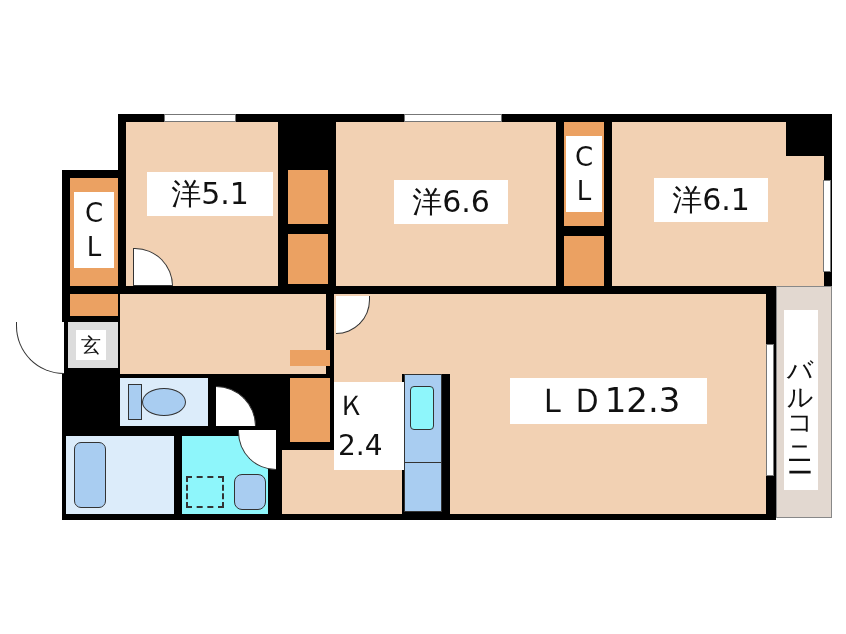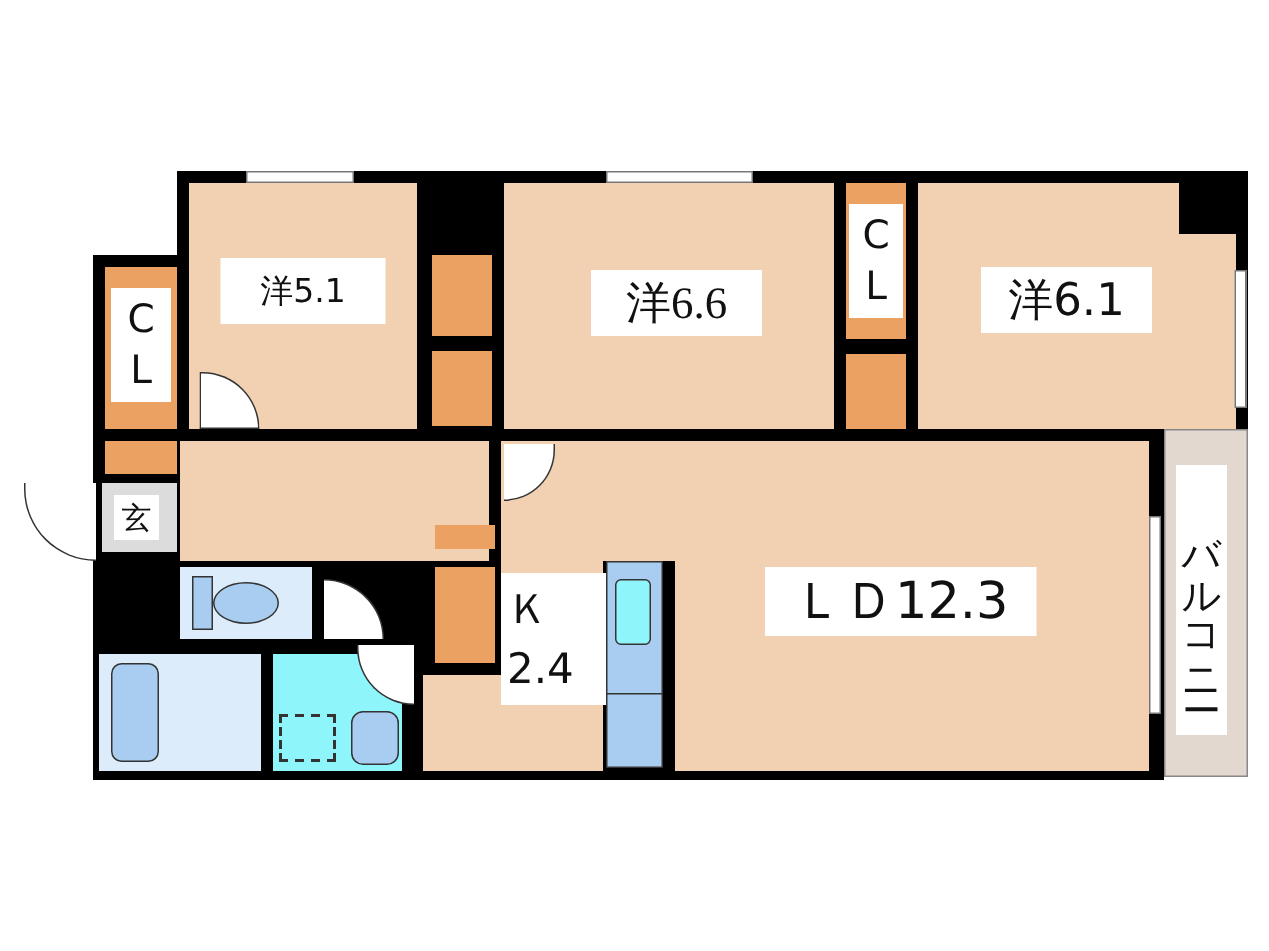--- a/index.html
+++ b/index.html
@@ -21,35 +21,35 @@
 <div class="abs wall" style="left:118px;top:114px;width:218px;height:8px;"></div>
 <div class="abs wall" style="left:278px;top:114px;width:336px;height:8px;"></div>
 <div class="abs wall" style="left:556px;top:114px;width:276px;height:8px;"></div>
 
 <div class="abs wall" style="left:118px;top:114px;width:218px;height:180px;"></div>
 <div class="abs room" style="left:126px;top:122px;width:152px;height:164px;"></div>
 <div class="win" style="left:164px;top:114px;width:70px;height:6px;"></div>
 <div class="abs wall" style="left:278px;top:114px;width:58px;height:56px;"></div>
 <div class="abs closet" style="left:288px;top:170px;width:40px;height:54px;"></div>
 <div class="abs closet" style="left:288px;top:234px;width:40px;height:50px;"></div>
-<div class="lbl" style="left:147px;top:172px;width:110px;height:44px;font-size:22px;">洋5.1</div>
+<div class="lbl" style="left:147px;top:172px;width:126px;height:44px;font-size:30px;">洋5.1</div>
 
 <div class="abs" style="left:133px;top:248px;width:40px;height:38px;background:#fff;border-top-right-radius:38px;border:1px solid #333;"></div>
 
 <div class="abs wall" style="left:62px;top:170px;width:64px;height:126px;"></div>
 <div class="abs closet" style="left:70px;top:178px;width:48px;height:110px;"></div>
 <div class="lbl" style="left:74px;top:192px;width:40px;height:76px;flex-direction:column;font-size:26px;line-height:34px;">
   <span>C</span>
   <span>L</span>
 </div>
 
 <div class="abs wall" style="left:328px;top:114px;width:236px;height:180px;"></div>
 <div class="abs room" style="left:336px;top:122px;width:220px;height:164px;"></div>
 <div class="win" style="left:404px;top:114px;width:96px;height:6px;"></div>
-<div class="lbl" style="left:394px;top:180px;width:114px;height:44px;font-size:30px;font-family:Liberation Serif, serif;">洋6.6</div>
+<div class="lbl" style="left:394px;top:180px;width:114px;height:44px;font-size:30px;">洋6.6</div>
 
 <div class="abs wall" style="left:556px;top:114px;width:56px;height:180px;"></div>
 <div class="abs closet" style="left:564px;top:122px;width:40px;height:104px;"></div>
 <div class="lbl" style="left:566px;top:136px;width:36px;height:76px;flex-direction:column;font-size:26px;line-height:34px;">
   <span>C</span>
   <span>L</span>
 </div>
 <div class="abs closet" style="left:564px;top:236px;width:40px;height:50px;"></div>
 
 <div class="abs wall" style="left:604px;top:114px;width:228px;height:180px;"></div>
@@ -88,18 +88,18 @@
   <span>Ｋ</span>
   <span>2.4</span>
 </div>
 <div class="abs" style="left:404px;top:374px;width:38px;height:138px;background:#a9cdf1;border:1px solid #333;"></div>
 <div class="abs" style="left:410px;top:386px;width:24px;height:44px;background:#8ef6fb;border:1px solid #333;border-radius:4px;"></div>
 <div class="abs" style="left:404px;top:462px;width:38px;height:50px;border-top:1px solid #333;"></div>
 <div class="abs wall" style="left:442px;top:374px;width:8px;height:140px;"></div>
 
 <div class="abs room" style="left:334px;top:294px;width:432px;height:80px;"></div>
 <div class="abs room" style="left:450px;top:370px;width:316px;height:144px;"></div>
-<div class="lbl" style="left:510px;top:378px;width:181px;height:46px;font-size:34px;">ＬＤ12.3</div>
+<div class="lbl" style="left:510px;top:378px;width:197px;height:46px;font-size:34px;">ＬＤ12.3</div>
 <div class="abs" style="left:336px;top:296px;width:34px;height:38px;background:#fff;border:1px solid #333;border-left:none;border-top:none;border-bottom-right-radius:36px;"></div>
 
 <div class="abs balc" style="left:776px;top:286px;width:56px;height:232px;"></div>
 <div class="win" style="left:766px;top:344px;width:6px;height:130px;"></div>
 <div class="lbl" style="left:784px;top:310px;width:34px;height:180px;font-size:26px;writing-mode:vertical-rl;">バルコニー</div>
 
 </body></html>

